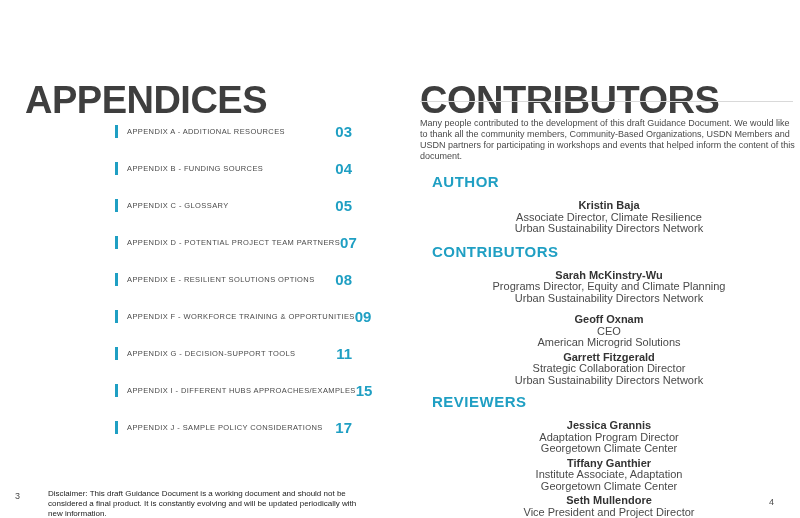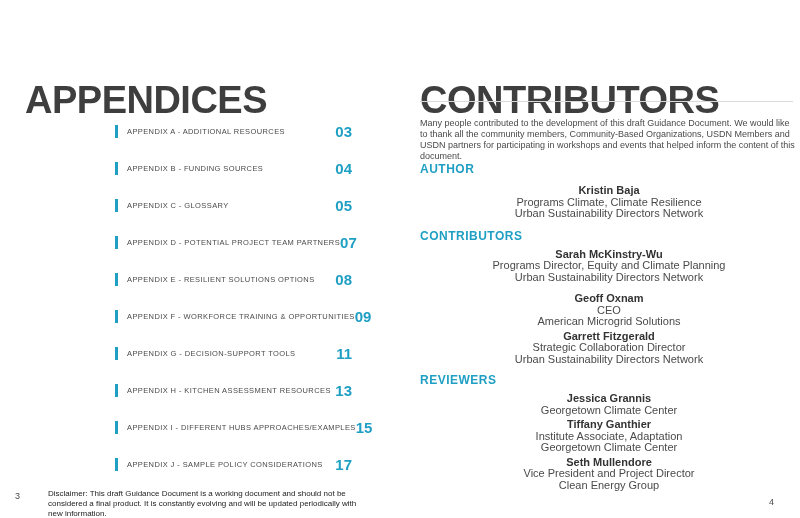--- a/index.html
+++ b/index.html
@@ -55,21 +55,21 @@
     background:#d9d9d9;
   }
   .intro {
     position:absolute; left:420px; top:118px; width:378px;
     font-size:9px; line-height:11px; color:#4a4a4a;
   }
   .right-col {
     position:absolute; left:420px; top:163px; width:378px;
   }
   .section-heading {
-    margin:0; font-size:12px; font-weight:700; letter-spacing:0.5px;
+    margin:12px; font-size:15px; font-weight:700; letter-spacing:0.5px;
     color:var(--accent); line-height:13px;
   }
   .person { font-size:11px; line-height:11.5px; color:#4a4a4a;text-align:center; }
   .person .name { font-weight:700; color:#333333; }
   .mt9  { margin-top:9px; }
   .mt10 { margin-top:10px; }
   .mt6  { margin-top:6px; }
   .mt4  { margin-top:10px; }
   .mt3  { margin-top:3px; }
 </style>
@@ -111,25 +111,20 @@
       <span class="toc-label">APPENDIX F - WORKFORCE TRAINING &amp; OPPORTUNITIES</span>
       <span class="toc-page">09</span>
     </div>
     <div class="toc-row">
       <span class="toc-bar"></span>
       <span class="toc-label">APPENDIX G - DECISION-SUPPORT TOOLS</span>
       <span class="toc-page">11</span>
     </div>
     <div class="toc-row">
       <span class="toc-bar"></span>
-      <span class="toc-label">APPENDIX H - KITCHEN ASSESSMENT RESOURCES</span>
-      <span class="toc-page">13</span>
-    </div>
-    <div class="toc-row">
-      <span class="toc-bar"></span>
       <span class="toc-label">APPENDIX I - DIFFERENT HUBS APPROACHES/EXAMPLES</span>
       <span class="toc-page">15</span>
     </div>
     <div class="toc-row">
       <span class="toc-bar"></span>
       <span class="toc-label">APPENDIX J - SAMPLE POLICY CONSIDERATIONS</span>
       <span class="toc-page">17</span>
     </div>
   </div>
 
@@ -141,21 +136,21 @@
   <div class="divider"></div>
 
   <p class="intro" style="margin:0;">Many people contributed to the development of this draft Guidance Document. We would like to thank all the community members, Community-Based Organizations,  USDN Members and USDN partners for participating in workshops and events that helped inform the content of this document.</p>
 
   <div class="right-col">
 
     <h2 class="section-heading">AUTHOR</h2>
 
     <div class="person mt9">
       <div class="name">Kristin Baja</div>
-      <div class="role">Programs Climate, Climate Resilience</div>
+      <div class="role">Associate Director, Climate Resilience</div>
       <div class="org">Urban Sustainability Directors Network</div>
     </div>
 
     <h2 class="section-heading mt10">CONTRIBUTORS</h2>
 
     <div class="person mt6">
       <div class="name">Sarah McKinstry-Wu</div>
       <div class="role">Programs Director, Equity and Climate Planning</div>
       <div class="org">Urban Sustainability Directors Network</div>
     </div>
@@ -169,20 +164,21 @@
     <div class="person mt3">
       <div class="name">Garrett Fitzgerald</div>
       <div class="role">Strategic Collaboration Director</div>
       <div class="org">Urban Sustainability Directors Network</div>
     </div>
 
     <h2 class="section-heading mt9">REVIEWERS</h2>
 
     <div class="person mt6">
       <div class="name">Jessica Grannis</div>
+      <div class="role">Adaptation Program Director</div>
       <div class="org">Georgetown Climate Center</div>
     </div>
 
     <div class="person mt3">
       <div class="name">Tiffany Ganthier</div>
       <div class="role">Institute Associate, Adaptation</div>
       <div class="org">Georgetown Climate Center</div>
     </div>
 
     <div class="person mt3">

